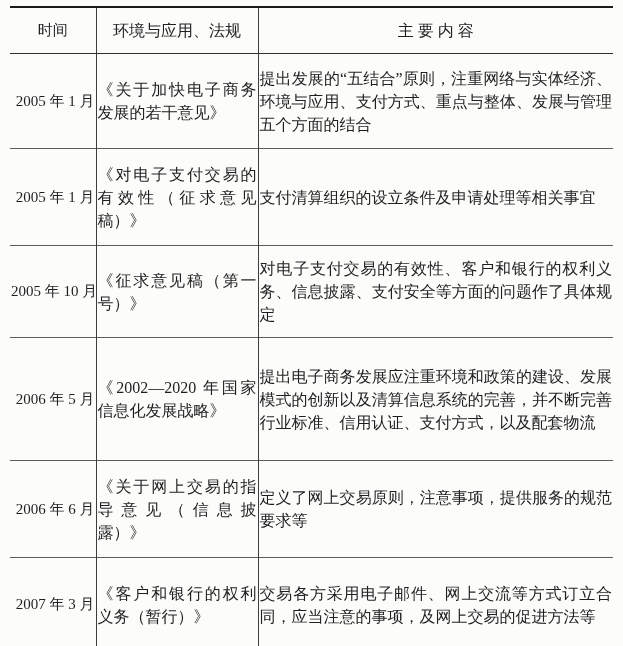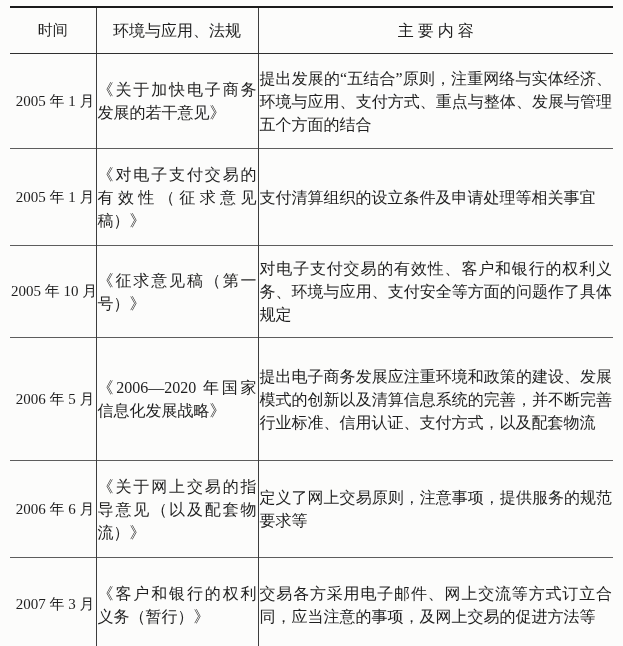--- a/index.html
+++ b/index.html
@@ -101,30 +101,30 @@
       <td class="cell-content">提出发展的“五结合”原则，注重网络与实体经济、环境与应用、支付方式、重点与整体、发展与管理五个方面的结合</td>
     </tr>
     <tr>
       <td class="cell-time">2005 年 1 月</td>
       <td class="cell-policy">《对电子支付交易的有效性（征求意见稿）》</td>
       <td class="cell-content">支付清算组织的设立条件及申请处理等相关事宜</td>
     </tr>
     <tr>
       <td class="cell-time">2005 年 10 月</td>
       <td class="cell-policy">《征求意见稿（第一号）》</td>
-      <td class="cell-content">对电子支付交易的有效性、客户和银行的权利义务、环境与应用、支付安全等方面的问题作了具体规定</td>
+      <td class="cell-content">对电子支付交易的有效性、客户和银行的权利义务、信息披露、支付安全等方面的问题作了具体规定</td>
     </tr>
     <tr>
       <td class="cell-time">2006 年 5 月</td>
-      <td class="cell-policy">《2006—2020 年国家信息化发展战略》</td>
+      <td class="cell-policy">《2002—2020 年国家信息化发展战略》</td>
       <td class="cell-content">提出电子商务发展应注重环境和政策的建设、发展模式的创新以及清算信息系统的完善，并不断完善行业标准、信用认证、支付方式，以及配套物流</td>
     </tr>
     <tr>
       <td class="cell-time">2006 年 6 月</td>
-      <td class="cell-policy">《关于网上交易的指导意见（以及配套物流）》</td>
+      <td class="cell-policy">《关于网上交易的指导意见（信息披露）》</td>
       <td class="cell-content">定义了网上交易原则，注意事项，提供服务的规范要求等</td>
     </tr>
     <tr>
       <td class="cell-time">2007 年 3 月</td>
       <td class="cell-policy">《客户和银行的权利义务（暂行）》</td>
       <td class="cell-content">交易各方采用电子邮件、网上交流等方式订立合同，应当注意的事项，及网上交易的促进方法等</td>
     </tr>
   </tbody>
 </table>
 

